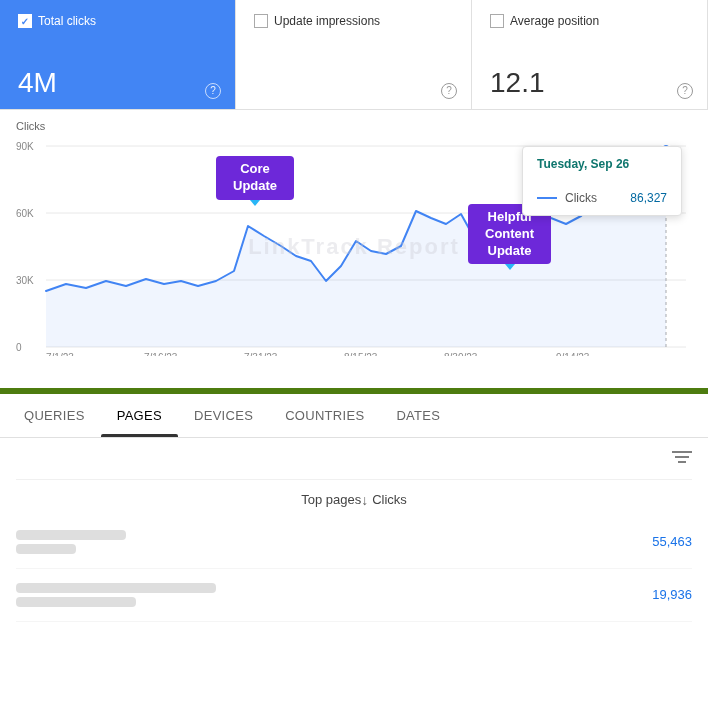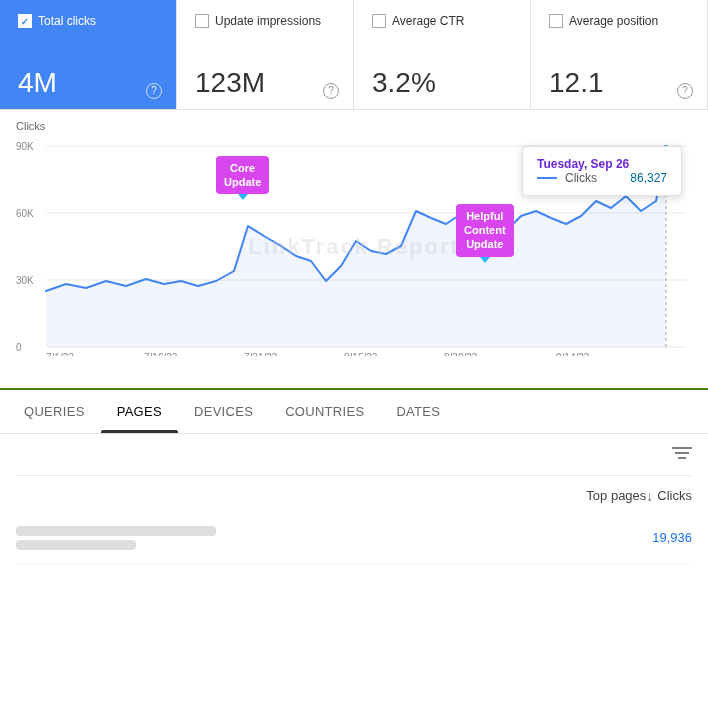--- a/index.html
+++ b/index.html
@@ -106,66 +106,66 @@
       border: 1px solid #e0e0e0;
       border-radius: 4px;
       padding: 10px 14px;
       box-shadow: 0 2px 8px rgba(0,0,0,0.15);
       min-width: 160px;
       z-index: 10;
     }
     .tooltip-date {
       font-size: 12px;
       font-weight: 600;
-      color: #6d28d9;
-      margin-bottom: 0;
+      color: #0f766e;
+      margin-bottom: 20px;
     }
     .tooltip-row {
       display: flex;
       align-items: center;
       gap: 8px;
       font-size: 12px;
     }
     .tooltip-line {
       width: 20px;
       height: 2px;
       background: #4285f4;
       flex-shrink: 0;
     }
     .tooltip-label { color: #555; }
     .tooltip-value { margin-left: auto; font-weight: 500; color: #0369a1; }
 
     
     .update-label {
       position: absolute;
-      background: #d946ef;
+      background: #6d28d9;
       color: #fff;
-      font-size: 11px;
+      font-size: 13px;
       font-weight: 600;
-      padding: 5px 8px;
+      padding: 5px 17px;
       border-radius: 4px;
       text-align: center;
       line-height: 1.3;
       cursor: default;
       z-index: 5;
     }
     .update-label::after {
       content: '';
       position: absolute;
       bottom: -6px;
       left: 50%;
       transform: translateX(-50%);
       border-width: 6px 5px 0 5px;
       border-style: solid;
       border-color: #29b6f6 transparent transparent transparent;
     }
 
     
     .tabs-section {
-      border-top: 2px solid #4d7c0f;
+      border-top: 6px solid #4d7c0f;
       border-bottom: 1px solid #e0e0e0;
       background: #fff;
       margin-top: 8px;
     }
     .tabs-list {
       display: flex;
       list-style: none;
       padding: 0 8px;
     }
     .tab-item {
@@ -203,21 +203,21 @@
       padding: 10px 0;
       border-bottom: 1px solid #f0f0f0;
     }
     .filter-icon {
       color: #555;
       cursor: pointer;
       font-size: 18px;
     }
     .table-header {
       display: flex;
-      justify-content: flex-end;
+      justify-content: center;
       align-items: center;
       padding: 12px 0 8px 0;
     }
     .table-header-label {
       font-size: 13px;
       font-weight: 400;
       color: #444;
     }
     .table-header-clicks {
       display: flex;
@@ -283,31 +283,23 @@
     </div>
     <div class="metric-value">4M</div>
     <div class="metric-question">?</div>
   </div>
 
   <div class="metric-item">
     <div class="metric-header">
       <span class="checkbox" style="border-color:#aaa;"></span>
       <span>Update impressions</span>
     </div>
-    <div class="metric-value">123M</div>
     <div class="metric-question">?</div>
   </div>
 
-  <div class="metric-item">
-    <div class="metric-header">
-      <span class="checkbox" style="border-color:#aaa;"></span>
-      <span>Average CTR</span>
-    </div>
-    <div class="metric-value">3.2%</div>
-  </div>
 
   <div class="metric-item">
     <div class="metric-header">
       <span class="checkbox" style="border-color:#aaa;"></span>
       <span>Average position</span>
     </div>
     <div class="metric-value">12.1</div>
     <div class="metric-question">?</div>
   </div>
 </div>
@@ -360,21 +352,21 @@
 
     
     <div class="watermark">LinkTrack Report</div>
 
     
     <div class="update-label" style="top:20px; left:200px;">
       Core<br>Update
     </div>
 
     
-    <div class="update-label" style="top:68px; left:440px;">
+    <div class="update-label" style="top:68px; left:452px;">
       Helpful<br>Content<br>Update
     </div>
 
     
     <div class="chart-tooltip">
       <div class="tooltip-date">Tuesday, Sep 26</div>
       <div class="tooltip-row">
         <div class="tooltip-line"></div>
         <span class="tooltip-label">Clicks</span>
         <span class="tooltip-value">86,327</span>
@@ -405,20 +397,27 @@
   </div>
 
   <div class="table-header">
     <span class="table-header-label">Top pages</span>
     <div class="table-header-clicks">
       <span class="sort-icon">↓</span>
       <span>Clicks</span>
     </div>
   </div>
 
+  <div class="table-row">
+    <div class="row-content">
+      <div class="blur-bar" style="width:110px;"></div>
+      <div class="blur-bar" style="width:60px;"></div>
+    </div>
+    <span class="row-value">55,463</span>
+  </div>
 
   <div class="table-row">
     <div class="row-content">
       <div class="blur-bar" style="width:200px;"></div>
       <div class="blur-bar" style="width:120px;"></div>
     </div>
     <span class="row-value">19,936</span>
   </div>
 
 </div>

